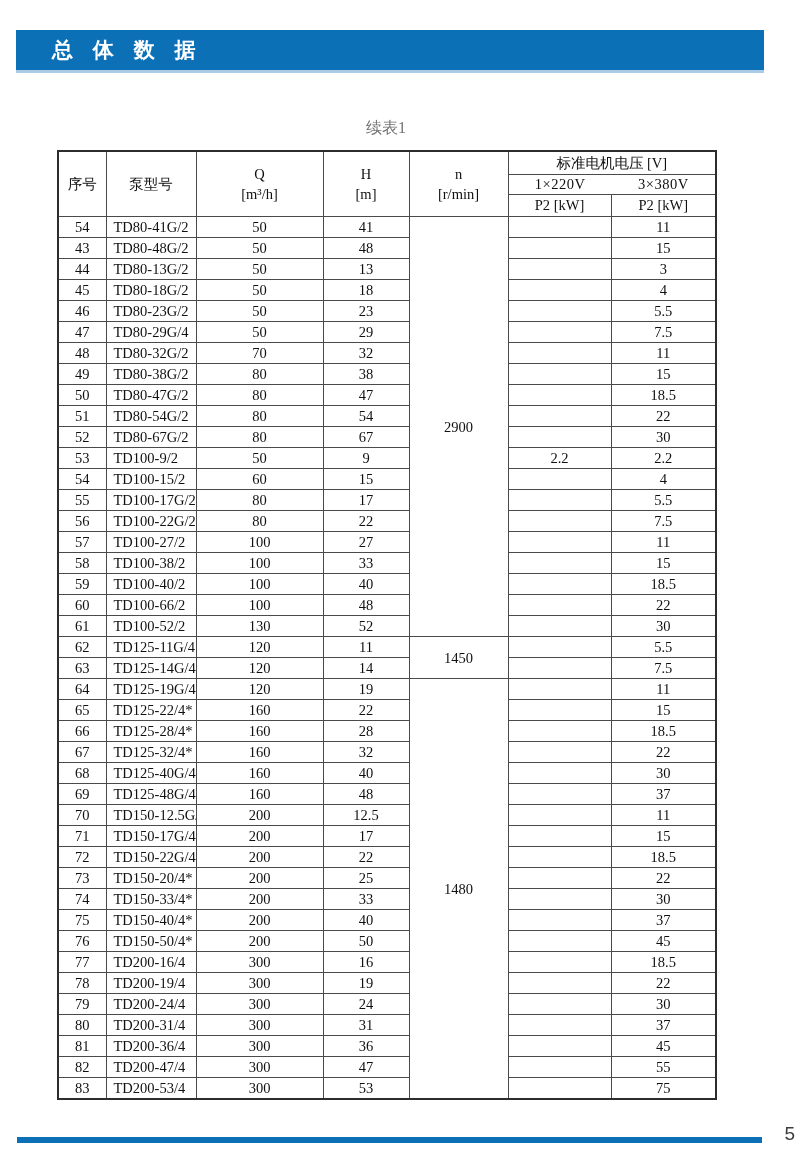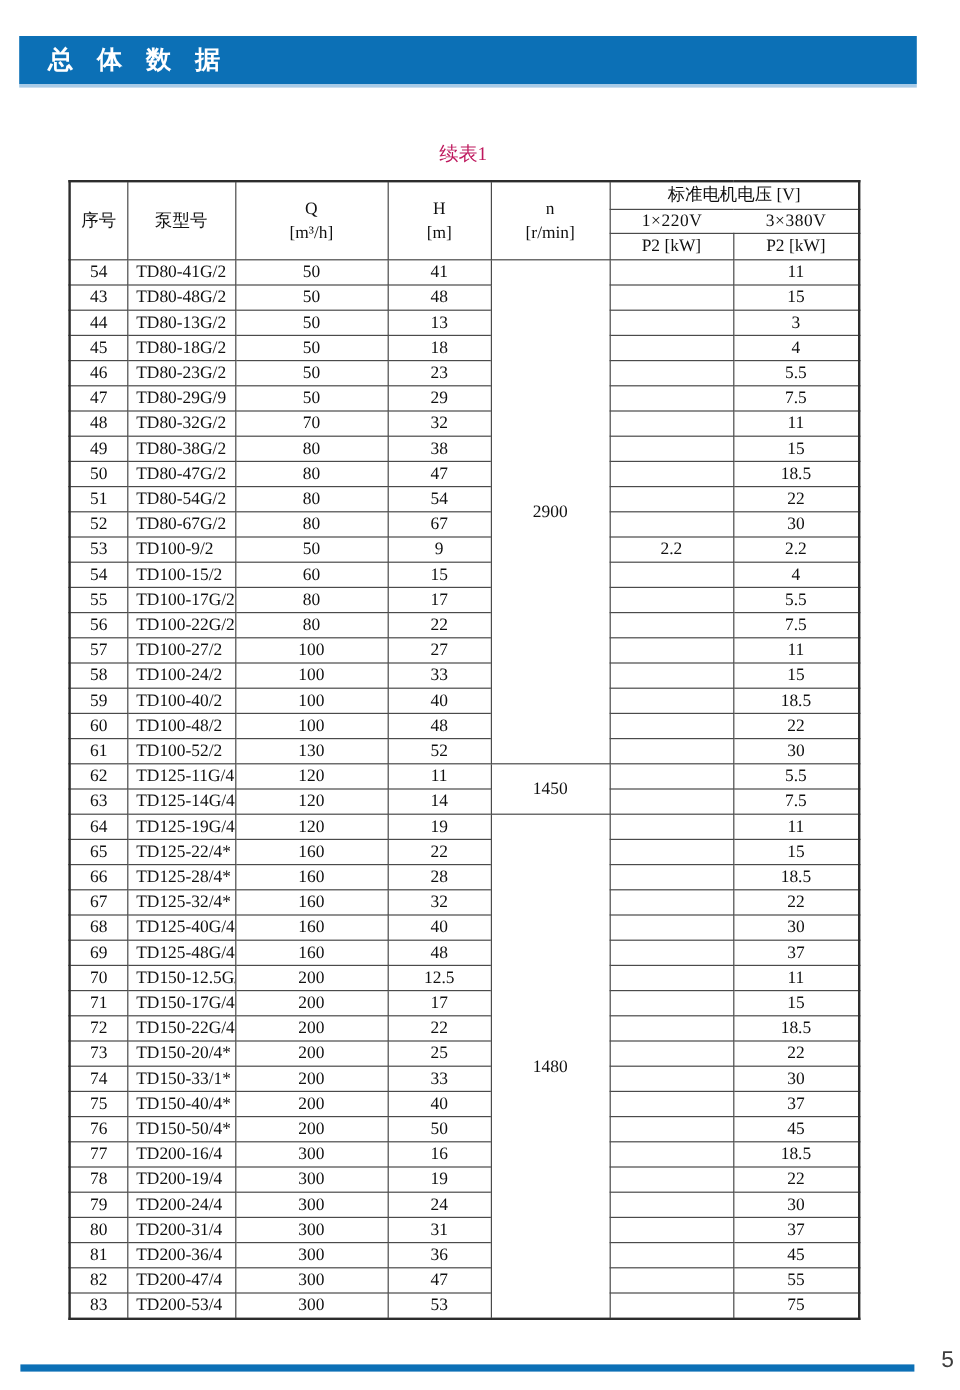--- a/index.html
+++ b/index.html
@@ -11,26 +11,26 @@
   .topbar {
     position:absolute; left:16px; top:30px; width:748px; height:40px;
     background:#0c70b6; display:flex; align-items:center; box-sizing:border-box;
   }
   .topbar-underline {
     position:absolute; left:16px; top:70px; width:748px; height:3px;
     background:#a9cbe7;
   }
   .topbar-title {
     color:#ffffff; font-family:"Liberation Sans","DejaVu Sans",sans-serif;
-    font-weight:bold; font-size:21px; letter-spacing:7px; padding-left:24px;
+    font-weight:bold; font-size:21px; letter-spacing:7px; padding-left:36px;
     white-space:nowrap;
   }
   .caption {
     position:absolute; left:57px; top:118px; width:658px; text-align:center;
-    font-size:16px; color:#be185d;
+    font-size:16px; color:#737373;
   }
   table.datatable {
     position:absolute; left:57px; top:150px; width:658px;
     border-collapse:collapse; table-layout:fixed;
     font-size:14.5px; color:#101010;
     border:2px solid #2d2d2d;
   }
   .datatable th, .datatable td {
     border:1px solid #4a4a4a; text-align:center; vertical-align:middle;
     padding:0; font-weight:normal; white-space:nowrap; overflow:hidden;
@@ -143,21 +143,21 @@
         <tr>
           <td>46</td>
           <td class="c-model">TD80-23G/2</td>
           <td>50</td>
           <td>23</td>
           <td></td>
           <td>5.5</td>
         </tr>
         <tr>
           <td>47</td>
-          <td class="c-model">TD80-29G/9</td>
+          <td class="c-model">TD80-29G/4</td>
           <td>50</td>
           <td>29</td>
           <td></td>
           <td>7.5</td>
         </tr>
         <tr>
           <td>48</td>
           <td class="c-model">TD80-32G/2</td>
           <td>70</td>
           <td>32</td>
@@ -231,37 +231,37 @@
         <tr>
           <td>57</td>
           <td class="c-model">TD100-27/2</td>
           <td>100</td>
           <td>27</td>
           <td></td>
           <td>11</td>
         </tr>
         <tr>
           <td>58</td>
-          <td class="c-model">TD100-24/2</td>
+          <td class="c-model">TD100-38/2</td>
           <td>100</td>
           <td>33</td>
           <td></td>
           <td>15</td>
         </tr>
         <tr>
           <td>59</td>
           <td class="c-model">TD100-40/2</td>
           <td>100</td>
           <td>40</td>
           <td></td>
           <td>18.5</td>
         </tr>
         <tr>
           <td>60</td>
-          <td class="c-model">TD100-48/2</td>
+          <td class="c-model">TD100-66/2</td>
           <td>100</td>
           <td>48</td>
           <td></td>
           <td>22</td>
         </tr>
         <tr>
           <td>61</td>
           <td class="c-model">TD100-52/2</td>
           <td>130</td>
           <td>52</td>
@@ -361,21 +361,21 @@
         <tr>
           <td>73</td>
           <td class="c-model">TD150-20/4*</td>
           <td>200</td>
           <td>25</td>
           <td></td>
           <td>22</td>
         </tr>
         <tr>
           <td>74</td>
-          <td class="c-model">TD150-33/1*</td>
+          <td class="c-model">TD150-33/4*</td>
           <td>200</td>
           <td>33</td>
           <td></td>
           <td>30</td>
         </tr>
         <tr>
           <td>75</td>
           <td class="c-model">TD150-40/4*</td>
           <td>200</td>
           <td>40</td>

